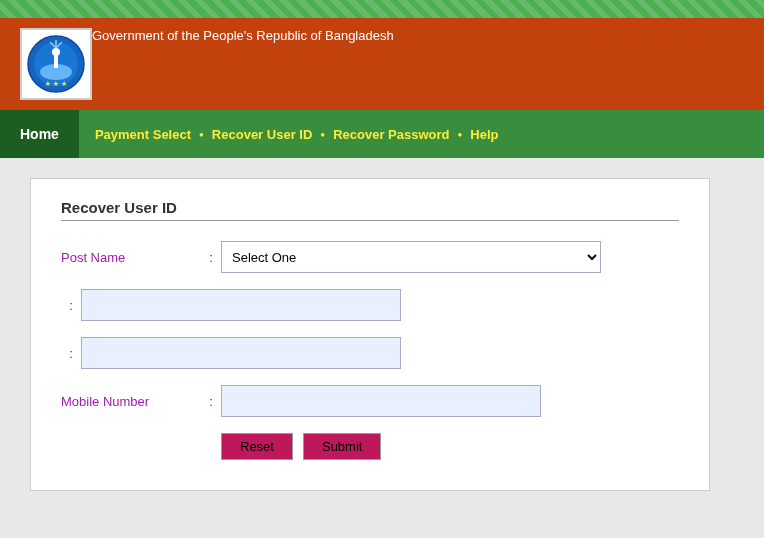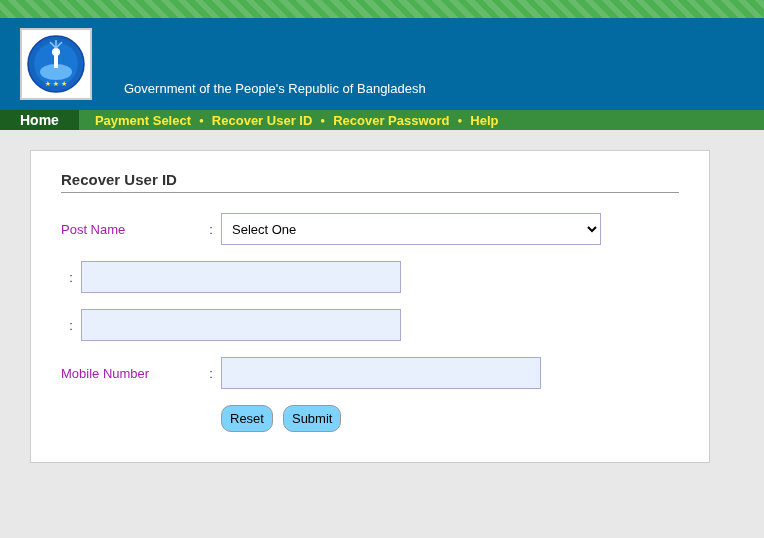--- a/index.html
+++ b/index.html
@@ -12,25 +12,25 @@
         45deg,
         #4caf50,
         #4caf50 6px,
         #66bb6a 6px,
         #66bb6a 12px
       );
     }
 
     
     .header {
-      background: #0369a1;
+      background: #c2410c;
       padding: 10px 20px;
       display: flex;
-      align-items: flex-end;
-      gap: 32px;
+      align-items: flex-start;
+      gap: 0;
       min-height: 90px;
     }
 
     .logo-box {
       background: white;
       border: 2px solid #ccc;
       width: 72px;
       height: 72px;
       display: flex;
       align-items: center;
@@ -56,21 +56,21 @@
     .header-text .title {
       font-size: 22px;
       font-weight: bold;
     }
 
     
     .navbar {
       background: #388e3c;
       display: flex;
       align-items: center;
-      height: 20px;
+      height: 48px;
       padding: 0 16px 0 0;
     }
 
     .nav-home {
       background: #1b5e20;
       color: white;
       font-weight: bold;
       padding: 0 20px;
       height: 100%;
       display: flex;
@@ -164,26 +164,26 @@
 
     .button-row {
       display: flex;
       align-items: center;
       margin-top: 10px;
       padding-left: 160px;
       gap: 10px;
     }
 
     .btn-reset, .btn-submit {
-      padding: 5px 8px;
+      padding: 5px 18px;
       font-size: 13px;
       border: 1px solid #999;
-      background: #7dd3fc;
+      background: #be185d;
       cursor: pointer;
-      border-radius: 10px;
+      border-radius: 0;
     }
   </style>
 </head>
 <body>
 
 <div class="top-stripe"></div>
 
 <div class="header">
   <div class="logo-box">
     <svg class="logo-inner" viewBox="0 0 60 60" xmlns="http://www.w3.org/2000/svg">

